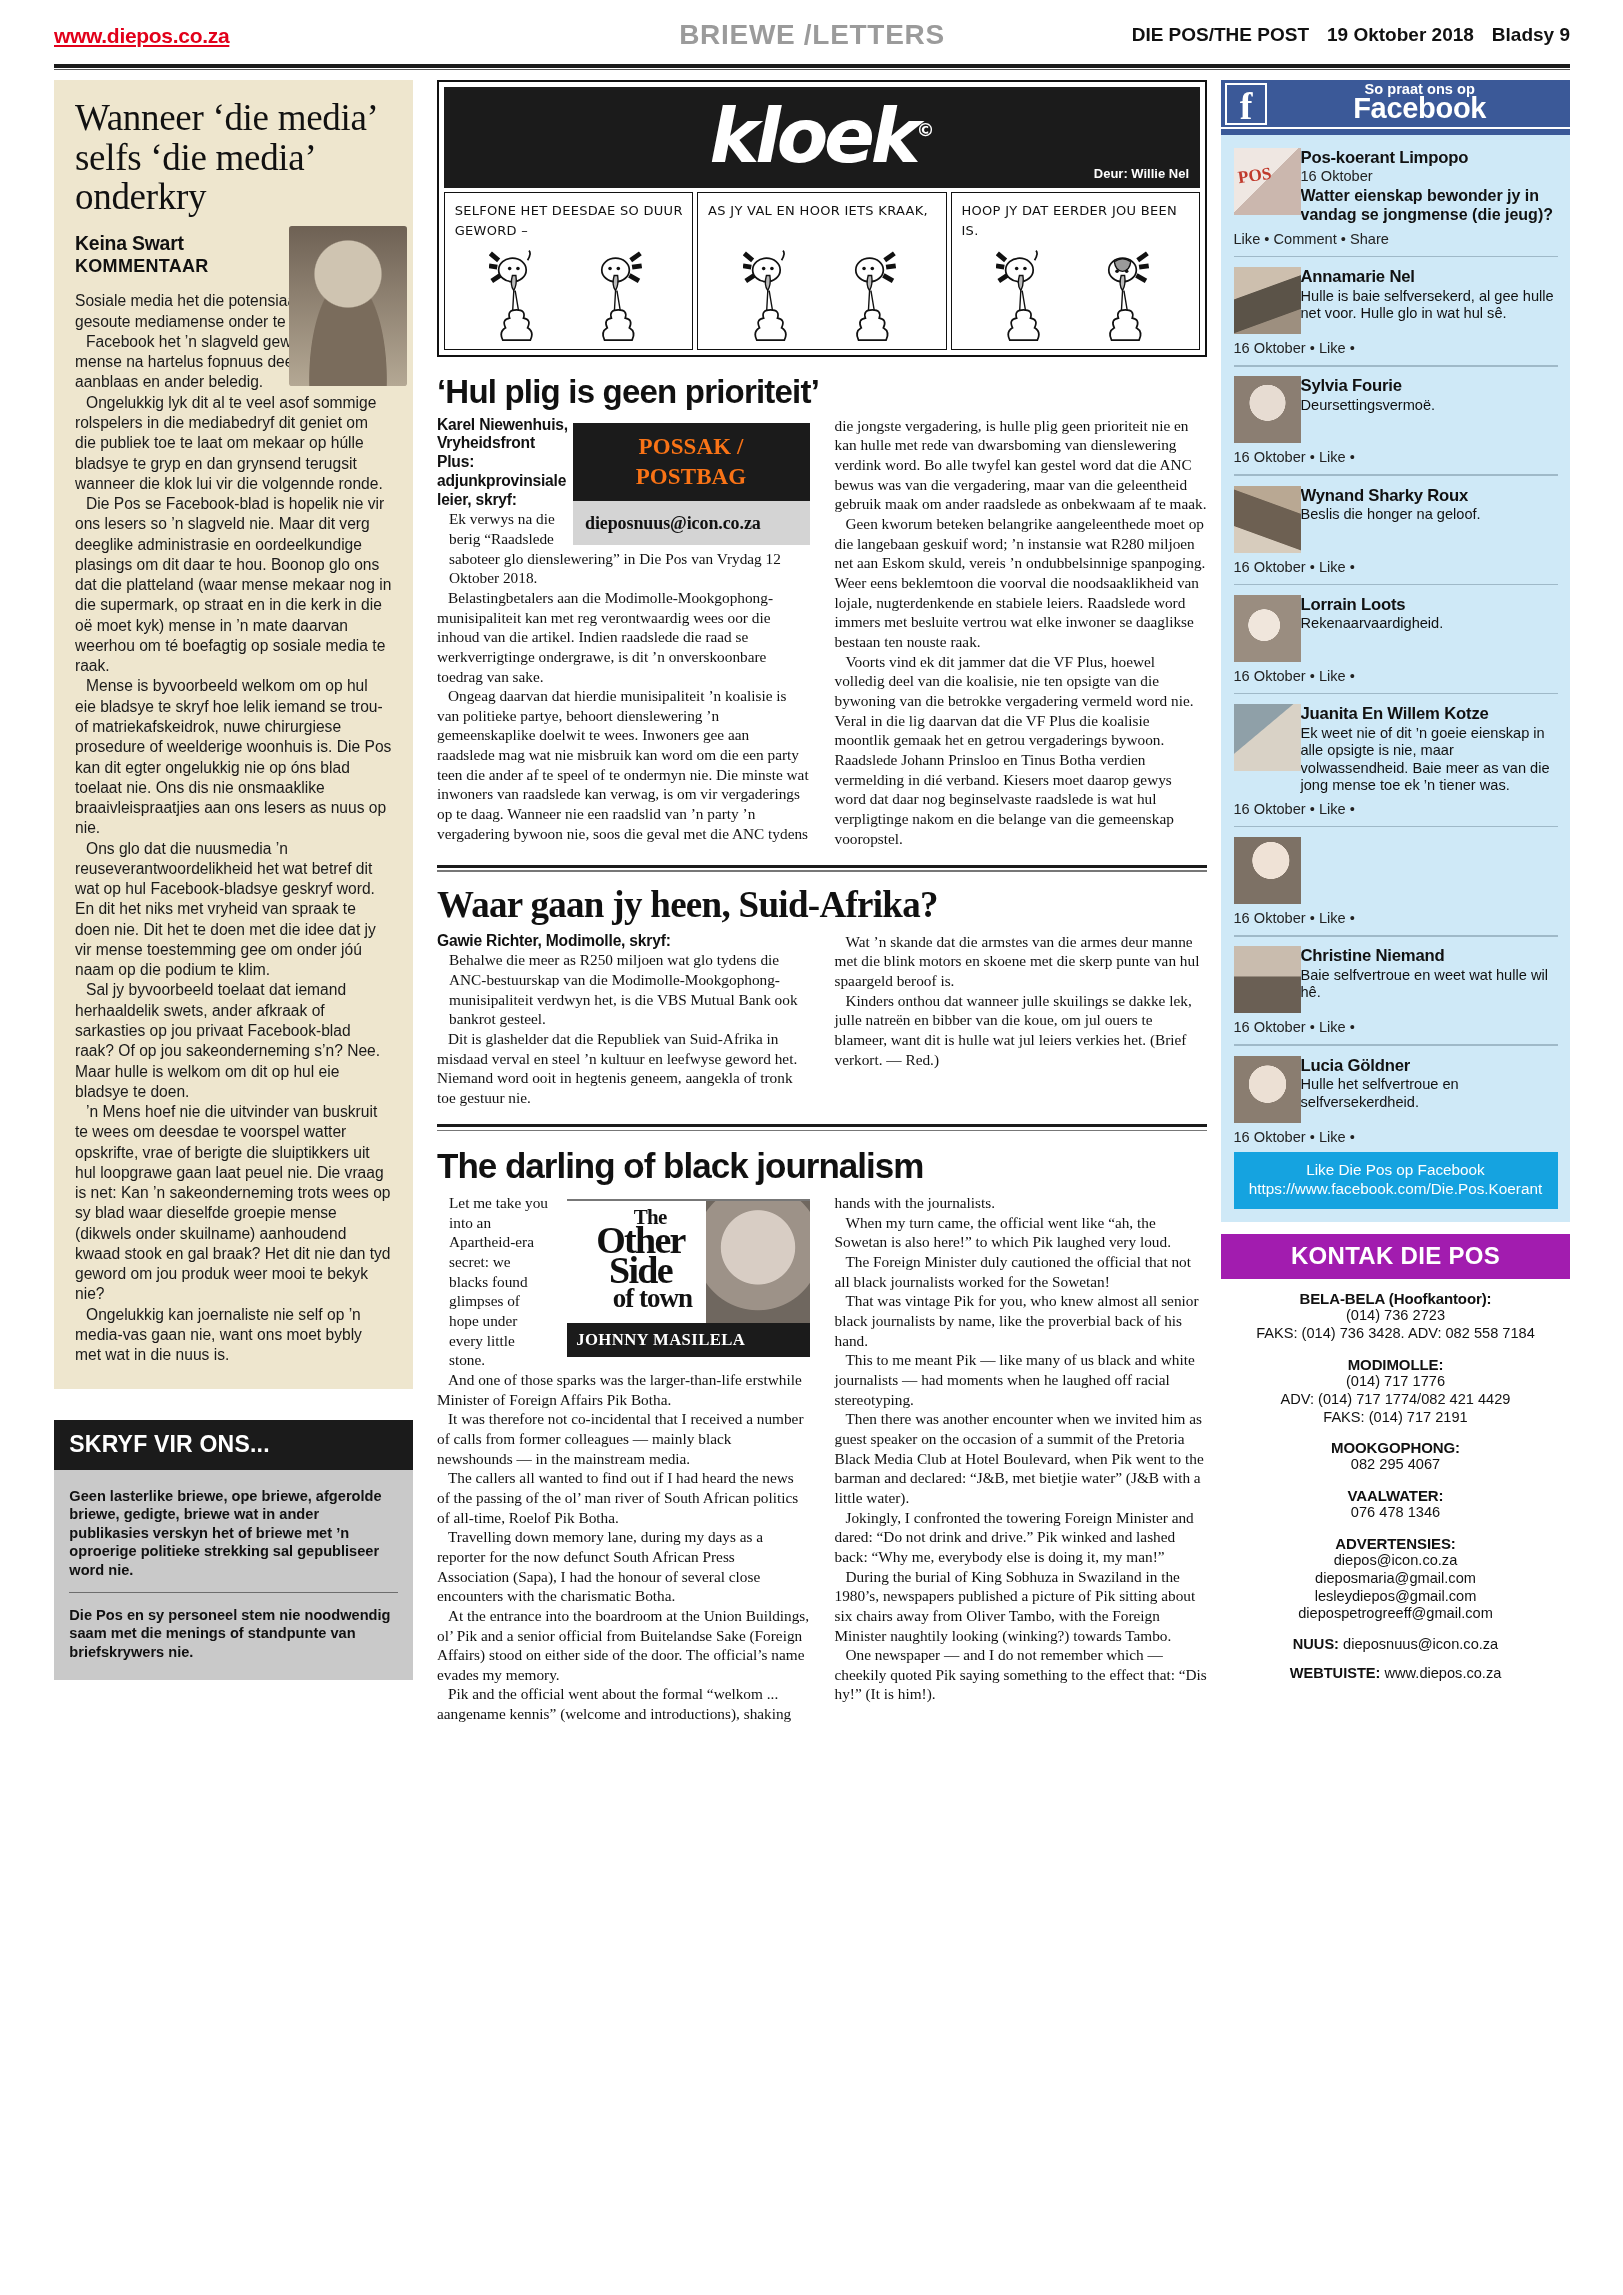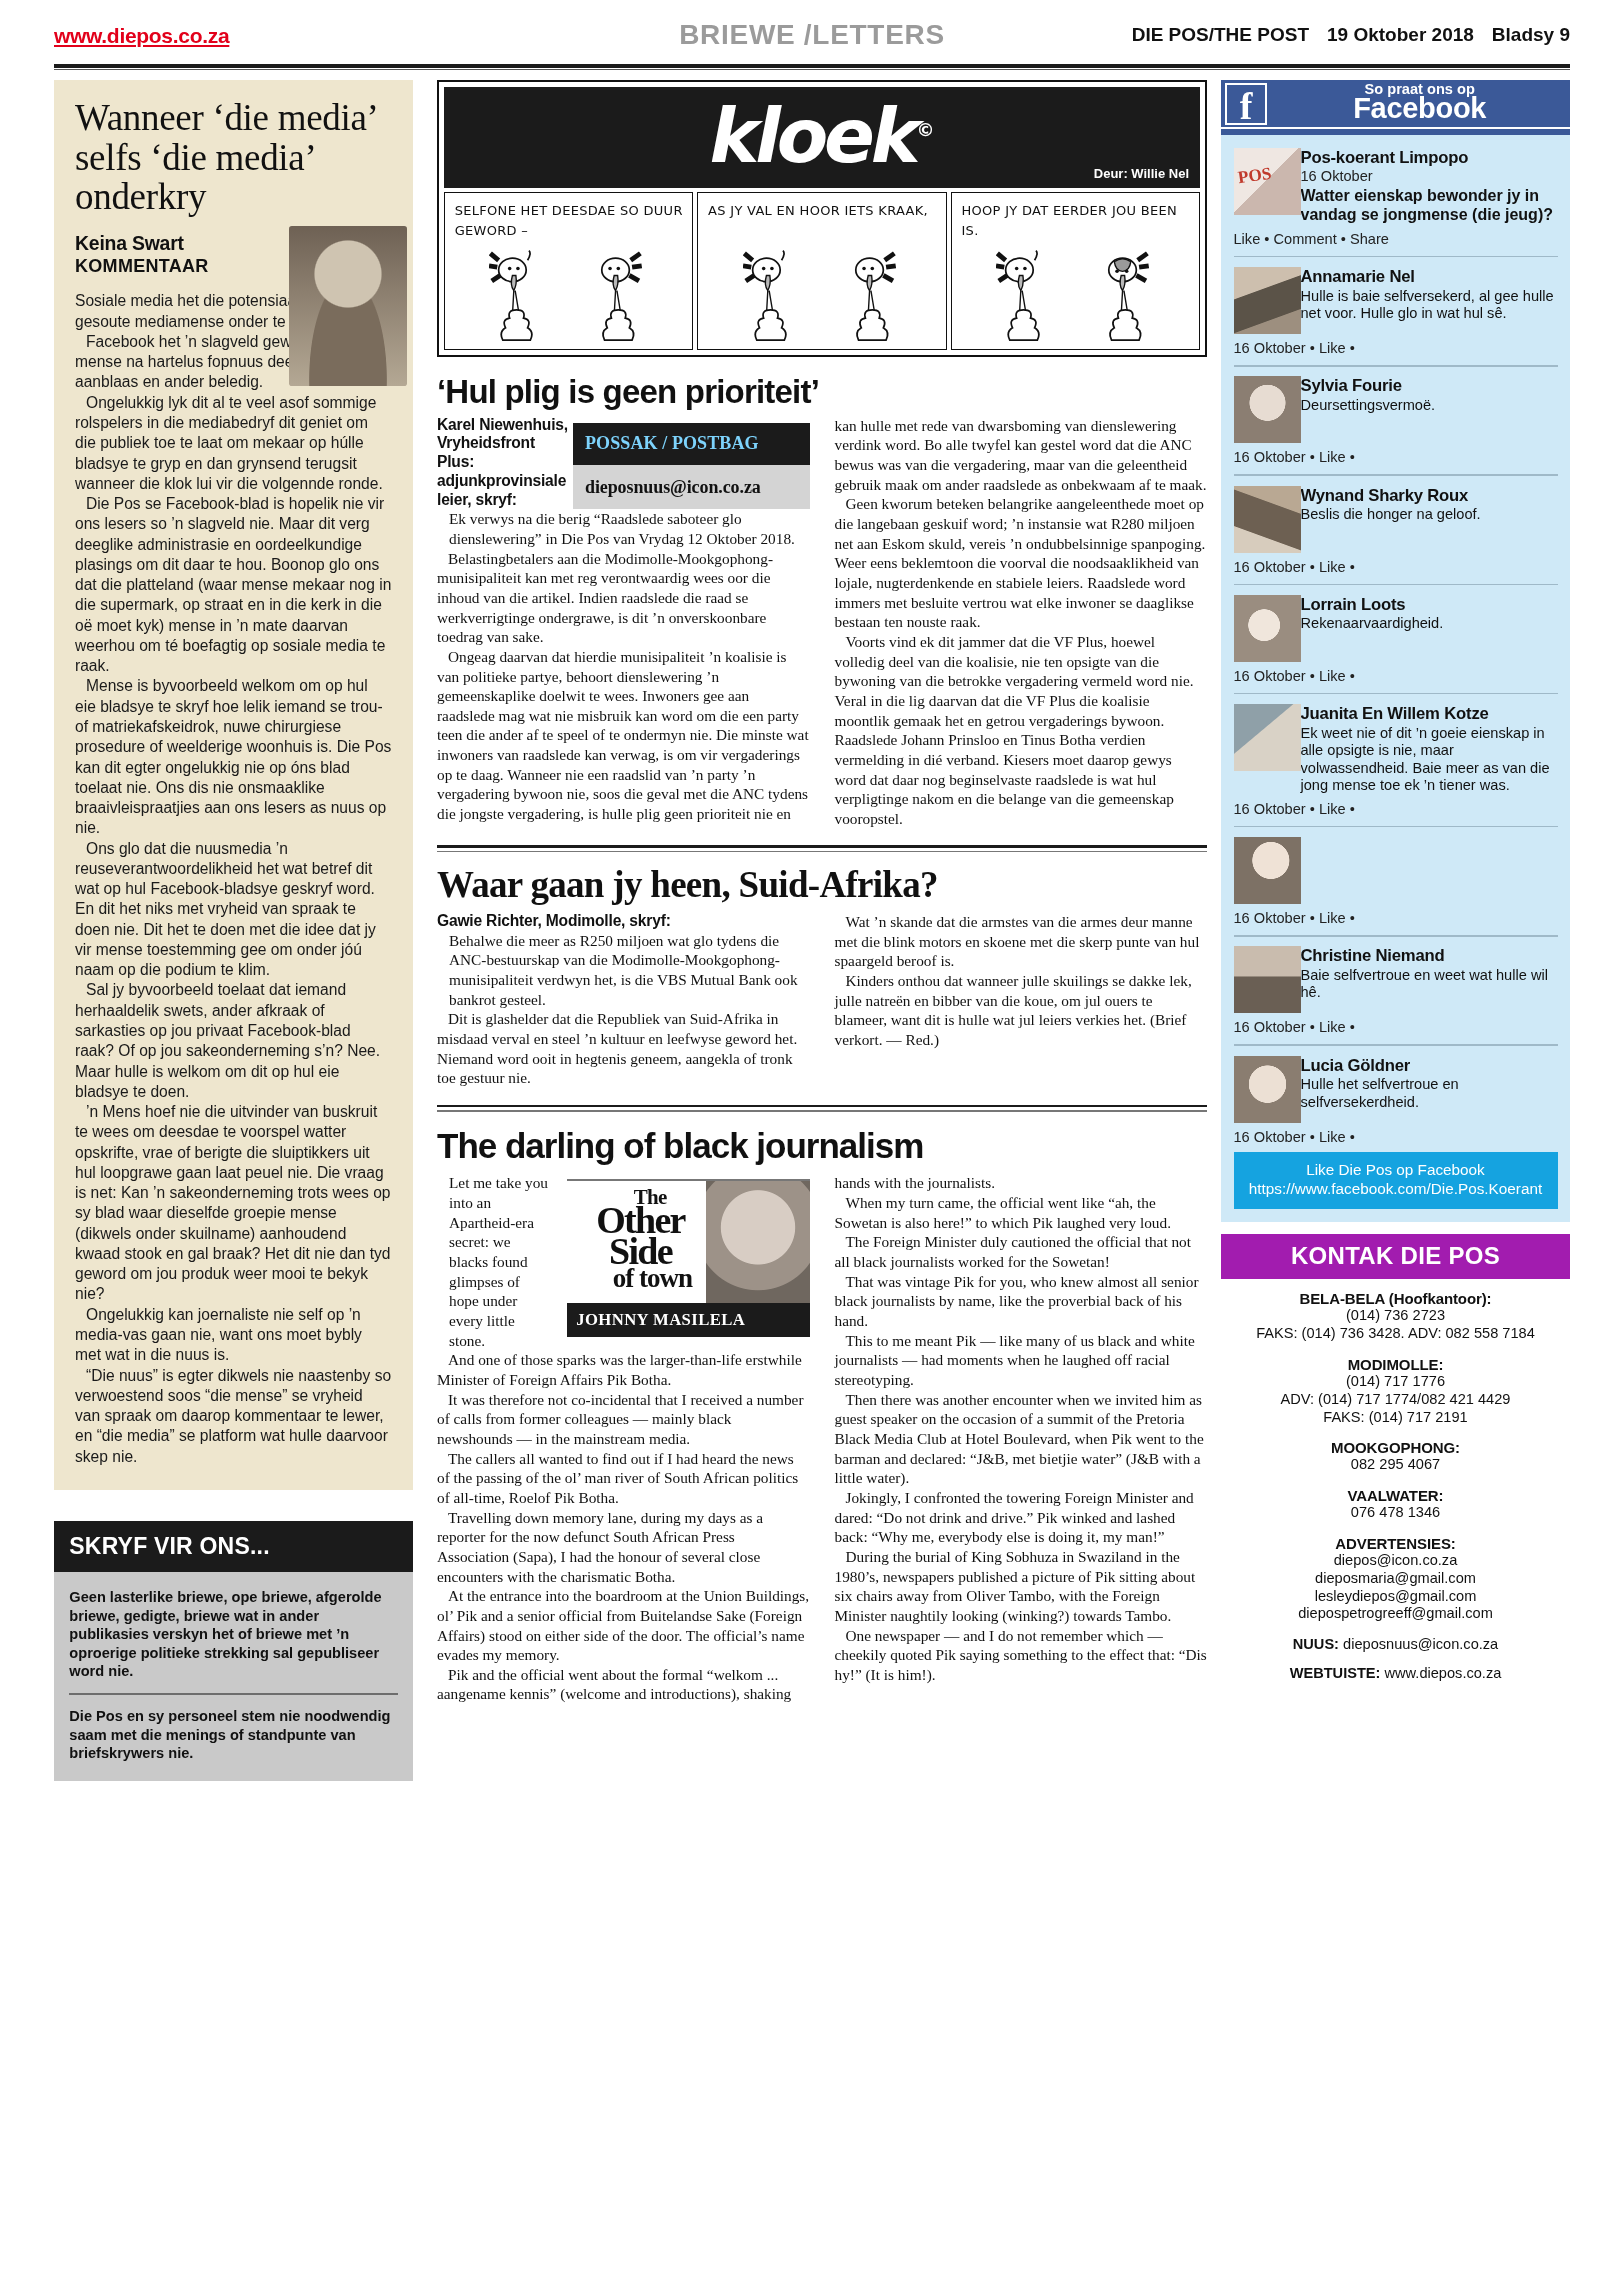--- a/index.html
+++ b/index.html
@@ -77,22 +77,22 @@
                  font-size:15.3px; line-height:1.285; color:#111; text-align:left; }
   .letter-cols p { margin:0; text-indent:11px; }
   .letter-cols p.first { text-indent:0;margin-left:12px; }
   .writer { font-family:"Liberation Sans", sans-serif; font-weight:bold; font-size:15.6px;
             line-height:1.2; margin:0 0 1.4px 0; text-indent:0 !important; letter-spacing:-0.2px;}
   .rule-thick { height:2.8px; background:#1b1b1b; margin:16.7px 0 2.8px 0; }
   .rule-thin  { height:1.4px; background:#777; margin:0 0 2.8px 0; }
 
   
   .possak { float:right; width:237px; margin:7px 0 8.3px 14px; shape-outside:border-box; }
-  .possak-top { background:#1b1b1b; color:#7dd3fc; font-weight:bold; font-size:18px;
-                padding:9.7px 12.5px; letter-spacing:0.1px; }
+  .possak-top { background:#1b1b1b; color:#f97316; font-weight:bold; font-size:23px;
+                padding:9.7px 12.5px; letter-spacing:0.1px;text-align:center; }
   .possak-bot { background:#d4d4d4; color:#111; font-weight:bold; font-size:18px;
                 padding:10.4px 12.5px; letter-spacing:-0.1px; }
 
   
   .jm-box { float:right; width:243px; margin:5.6px 0 7px 15.3px; }
   .jm-rule { height:2.1px; background:#777; }
   .jm-art { position:relative; height:122px; overflow:hidden; background:#fff; }
   .jm-txt { position:absolute; left:0; top:2.8px; width:148px; text-align:center;
             font-family:"Liberation Serif", serif; color:#111; }
   .jm-the { font-size:21px; font-weight:bold; letter-spacing:-0.7px; margin-left:19.4px; }
@@ -184,21 +184,20 @@
       <div class="op-body">
         <p class="first">Sosiale media het die potensiaal om selfs gesoute mediamense onder te kry.</p>
         <p>Facebook het ’n slagveld geword waar mense na hartelus fopnuus deel, rassehaat aanblaas en ander beledig.</p>
         <p>Ongelukkig lyk dit al te veel asof sommige rolspelers in die mediabedryf dit geniet om die publiek toe te laat om mekaar op húlle bladsye te gryp en dan grynsend terugsit wanneer die klok lui vir die volgennde ronde.</p>
         <p>Die Pos se Facebook-blad is hopelik nie vir ons lesers so ’n slagveld nie. Maar dit verg deeglike administrasie en oordeelkundige plasings om dit daar te hou. Boonop glo ons dat die platteland (waar mense mekaar nog in die supermark, op straat en in die kerk in die oë moet kyk) mense in ’n mate daarvan weerhou om té boefagtig op sosiale media te raak.</p>
         <p>Mense is byvoorbeeld welkom om op hul eie bladsye te skryf hoe lelik iemand se trou- of matriekafskeidrok, nuwe chirurgiese prosedure of weelderige woonhuis is. Die Pos kan dit egter ongelukkig nie op óns blad toelaat nie. Ons dis nie onsmaaklike braaivleispraatjies aan ons lesers as nuus op nie.</p>
         <p>Ons glo dat die nuusmedia ’n reuseverantwoordelikheid het wat betref dit wat op hul Facebook-bladsye geskryf word. En dit het niks met vryheid van spraak te doen nie. Dit het te doen met die idee dat jy vir mense toestemming gee om onder jóú naam op die podium te klim.</p>
         <p>Sal jy byvoorbeeld toelaat dat iemand herhaaldelik swets, ander afkraak of sarkasties op jou privaat Facebook-blad raak? Of op jou sakeonderneming s’n? Nee. Maar hulle is welkom om dit op hul eie bladsye te doen.</p>
         <p>’n Mens hoef nie die uitvinder van buskruit te wees om deesdae te voorspel watter opskrifte, vrae of berigte die sluiptikkers uit hul loopgrawe gaan laat peuel nie. Die vraag is net: Kan ’n sakeonderneming trots wees op sy blad waar dieselfde groepie mense (dikwels onder skuilname) aanhoudend kwaad stook en gal braak? Het dit nie dan tyd geword om jou produk weer mooi te bekyk nie?</p>
         <p>Ongelukkig kan joernaliste nie self op ’n media-vas gaan nie, want ons moet bybly met wat in die nuus is.</p>
-        <p>“Die nuus” is egter dikwels nie naastenby so verwoestend soos “die mense” se vryheid van spraak om daarop kommentaar te lewer, en “die media” se platform wat hulle daarvoor skep nie.</p>
       </div>
     </div>
 
     <div class="skryf">
       <div class="skryf-head">SKRYF VIR ONS...</div>
       <div class="skryf-body">
         <p>Geen lasterlike briewe, ope briewe, afgerolde briewe, gedigte, briewe wat in ander publikasies verskyn het of briewe met ’n oproerige politieke strekking sal gepubliseer word nie.</p>
         <div class="skryf-sep"></div>
         <p>Die Pos en sy personeel stem nie noodwendig saam met die menings of standpunte van briefskrywers nie.</p>
       </div>

